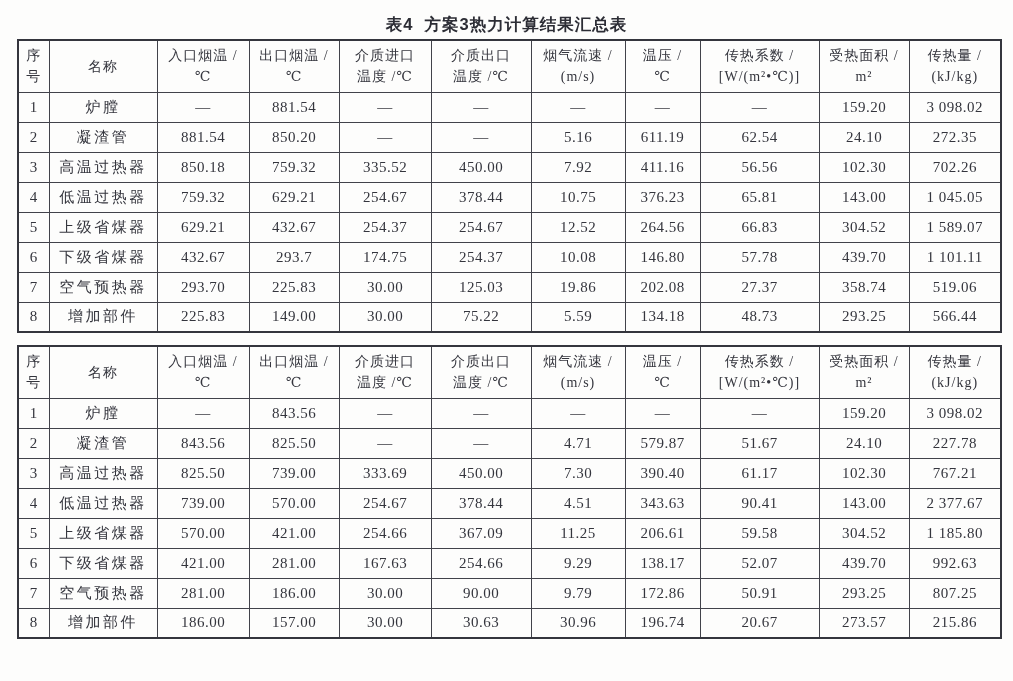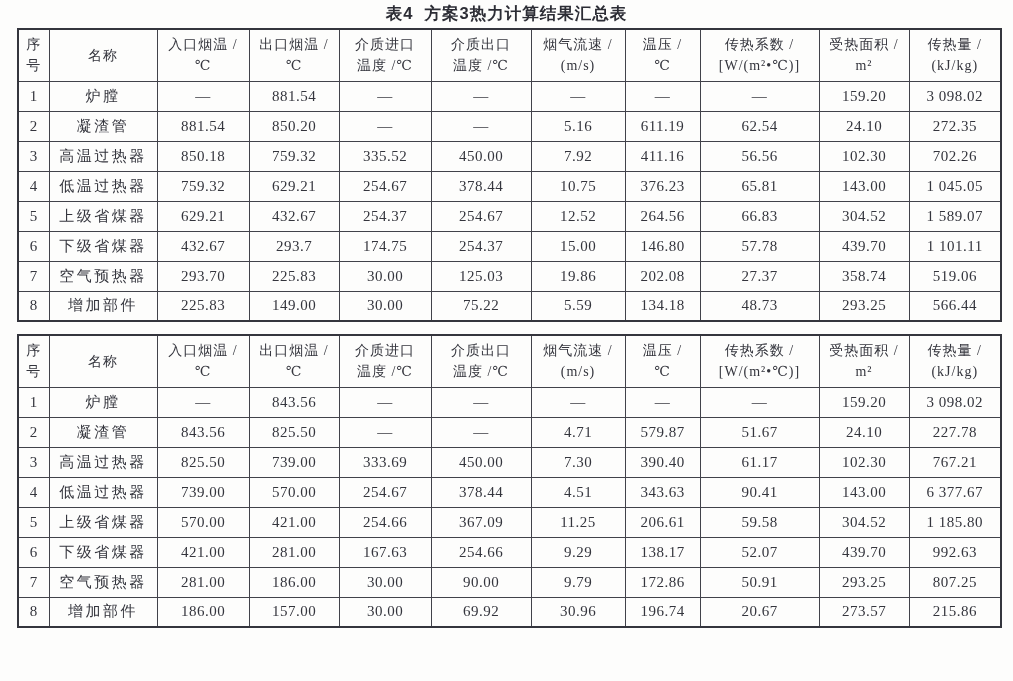--- a/index.html
+++ b/index.html
@@ -4,21 +4,21 @@
 <style>
   html, body { margin: 0; padding: 0; }
   body {
     width: 1013px;
     height: 681px;
     background: #fdfdfc;
     color: #34353d;
     font-family: "Liberation Serif", "DejaVu Serif", serif;
     overflow: hidden;
   }
-  .doc { padding-top: 1px; }
+  .doc { padding-top: 12px; }
   .table-title {
     font-family: "Liberation Sans", "DejaVu Sans", sans-serif;
     font-weight: 700;
     font-size: 16.5px;
     line-height: 24px;
     height: 24px;
     text-align: center;
     color: #2c2d35;
     letter-spacing: 1px;
     white-space: pre;
@@ -168,21 +168,21 @@
             <td>304.52</td>
             <td>1 589.07</td>
           </tr>
           <tr>
             <td>6</td>
             <td class="name">下级省煤器</td>
             <td>432.67</td>
             <td>293.7</td>
             <td>174.75</td>
             <td>254.37</td>
-            <td>15.00</td>
+            <td>10.08</td>
             <td>146.80</td>
             <td>57.78</td>
             <td>439.70</td>
             <td>1 101.11</td>
           </tr>
           <tr>
             <td>7</td>
             <td class="name">空气预热器</td>
             <td>293.70</td>
             <td>225.83</td>
@@ -295,21 +295,21 @@
             <td>4</td>
             <td class="name">低温过热器</td>
             <td>739.00</td>
             <td>570.00</td>
             <td>254.67</td>
             <td>378.44</td>
             <td>4.51</td>
             <td>343.63</td>
             <td>90.41</td>
             <td>143.00</td>
-            <td>6 377.67</td>
+            <td>2 377.67</td>
           </tr>
           <tr>
             <td>5</td>
             <td class="name">上级省煤器</td>
             <td>570.00</td>
             <td>421.00</td>
             <td>254.66</td>
             <td>367.09</td>
             <td>11.25</td>
             <td>206.61</td>
@@ -342,21 +342,21 @@
             <td>50.91</td>
             <td>293.25</td>
             <td>807.25</td>
           </tr>
           <tr>
             <td>8</td>
             <td class="name">增加部件</td>
             <td>186.00</td>
             <td>157.00</td>
             <td>30.00</td>
-            <td>69.92</td>
+            <td>30.63</td>
             <td>30.96</td>
             <td>196.74</td>
             <td>20.67</td>
             <td>273.57</td>
             <td>215.86</td>
           </tr>
         </tbody>
       </table>
   </div>
 

